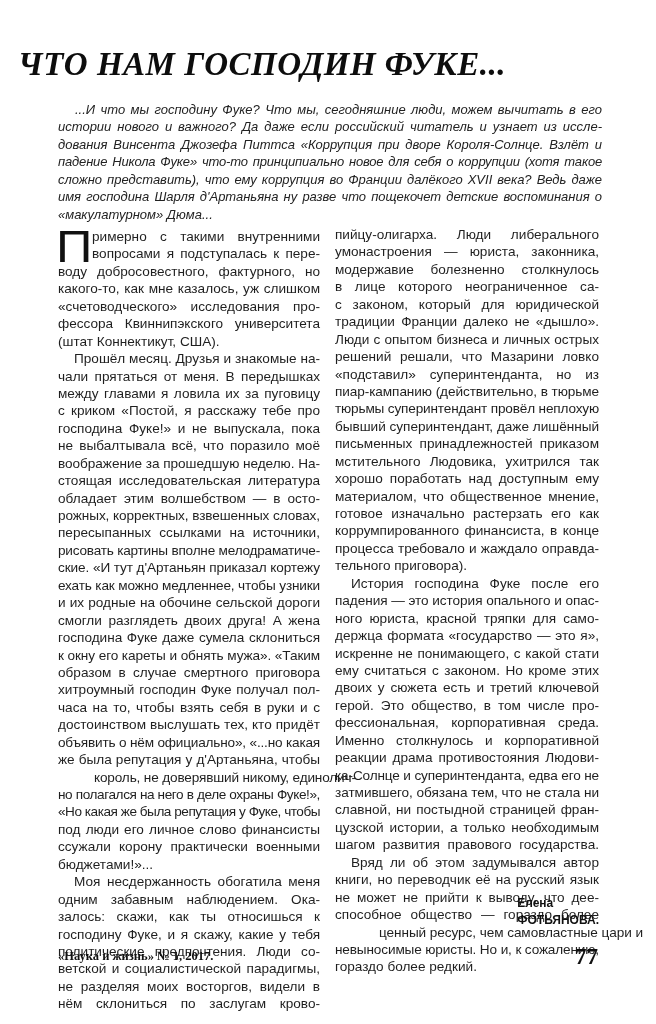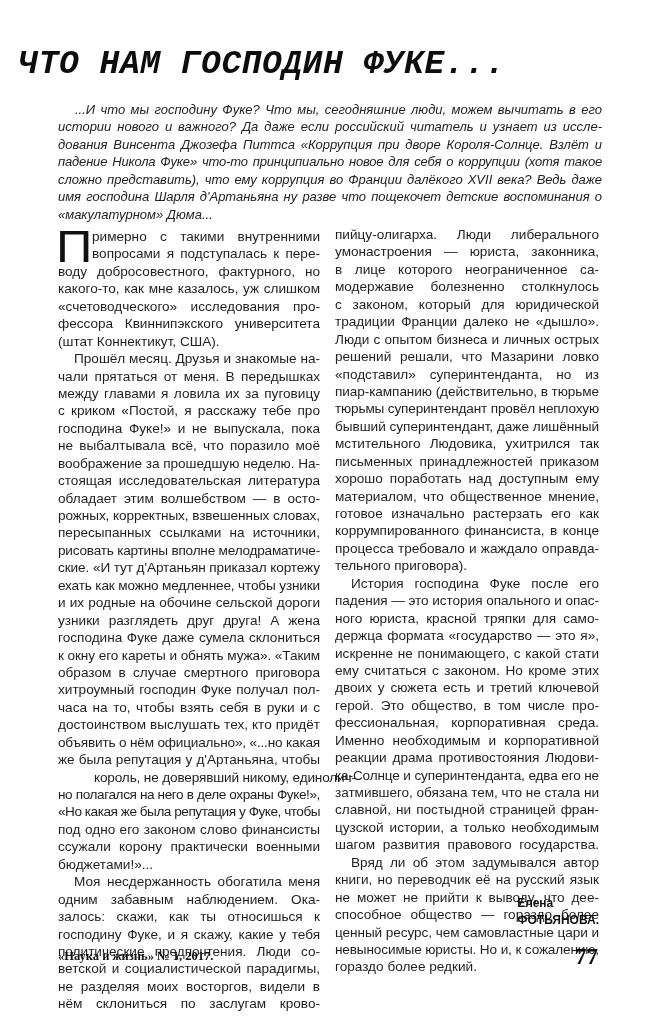--- a/index.html
+++ b/index.html
@@ -1,19 +1,19 @@
 <!DOCTYPE html>
 <html><head>
 <meta charset="utf-8">
 <style>
   html, body { margin:0; padding:0; background:#ffffff; }
   body { width:656px; height:1024px; position:relative; overflow:hidden; color:#1a1a1a; }
   .title {
     position:absolute; left:0; width:524px; top:46px; text-align:center;
-    font-family:Liberation Mono, monospace; font-weight:bold; font-style:italic;
+    font-family:Liberation Serif, serif; font-weight:bold; font-style:italic;
     font-size:33px; letter-spacing:0.5px; color:#0d0d0d;
   }
   .lead {
     position:absolute; left:58px; width:544px; top:101px;
     font-family:"Liberation Sans", sans-serif; font-style:italic;
     font-size:13px; line-height:18px; color:#222;
   }
   .lead .ln { display:block; white-space:nowrap; text-align:justify; text-align-last:justify; }
   .lead .ln.first { padding-left:17px; }
   .lead .ln.last { text-align-last:left; }
@@ -77,87 +77,87 @@
     <span class="ln">не выбалтывала всё, что поразило моё</span>
     <span class="ln" style="letter-spacing: -0.0401786px;">воображение за прошедшую неделю. На-</span>
     <span class="ln">стоящая исследовательская литература</span>
     <span class="ln">обладает этим волшебством — в осто-</span>
     <span class="ln" style="letter-spacing: -0.0916385px;">рожных, корректных, взвешенных словах,</span>
     <span class="ln">пересыпанных ссылками на источники,</span>
     <span class="ln" style="letter-spacing: -0.21875px;">рисовать картины вполне мелодраматиче-</span>
     <span class="ln" style="letter-spacing: -0.0917468px;">ские. «И тут д'Артаньян приказал кортежу</span>
     <span class="ln" style="letter-spacing: -0.155839px;">ехать как можно медленнее, чтобы узники</span>
     <span class="ln">и их родные на обочине сельской дороги</span>
-    <span class="ln">узники разглядеть друг друга! А жена</span>
+    <span class="ln">смогли разглядеть двоих друга! А жена</span>
     <span class="ln">господина Фуке даже сумела склониться</span>
     <span class="ln" style="letter-spacing: -0.0949519px;">к окну его кареты и обнять мужа». «Таким</span>
     <span class="ln">образом в случае смертного приговора</span>
     <span class="ln">хитроумный господин Фуке получал пол-</span>
     <span class="ln">часа на то, чтобы взять себя в руки и с</span>
     <span class="ln">достоинством выслушать тех, кто придёт</span>
     <span class="ln" style="letter-spacing: -0.189103px;">объявить о нём официально», «...но какая</span>
     <span class="ln">же была репутация у д'Артаньяна, чтобы</span>
     <span class="ln" style="letter-spacing: -0.152961px; margin-left: 36px;">король, не доверявший никому, единолич-</span>
     <span class="ln" style="letter-spacing: -0.403582px;">но полагался на него в деле охраны Фуке!»,</span>
     <span class="ln" style="letter-spacing: -0.483594px;">«Но какая же была репутация у Фуке, чтобы</span>
-    <span class="ln">под одно его законом слово финансисты</span>
+    <span class="ln">под люди его личное слово финансисты</span>
     <span class="ln">ссужали корону практически военными</span>
     <span class="ln end">бюджетами!»...</span>
     <span class="ln ind">Моя несдержанность обогатила меня</span>
     <span class="ln">одним забавным наблюдением. Ока-</span>
     <span class="ln">залось: скажи, как ты относишься к</span>
     <span class="ln">господину Фуке, и я скажу, какие у тебя</span>
     <span class="ln">политические предпочтения. Люди со-</span>
     <span class="ln">ветской и социалистической парадигмы,</span>
     <span class="ln">не разделяя моих восторгов, видели в</span>
     <span class="ln">нём склониться по заслугам крово-</span>
   </div>
 
 <div class="col right" id="colR">
     <span class="ln">пийцу-олигарха. Люди либерального</span>
     <span class="ln">умонастроения — юриста, законника,</span>
+    <span class="ln">модержавие болезненно столкнулось</span>
     <span class="ln">в лице которого неограниченное са-</span>
-    <span class="ln">модержавие болезненно столкнулось</span>
     <span class="ln">с законом, который для юридической</span>
     <span class="ln">традиции Франции далеко не «дышло».</span>
     <span class="ln">Люди с опытом бизнеса и личных острых</span>
     <span class="ln">решений решали, что Мазарини ловко</span>
     <span class="ln">«подставил» суперинтенданта, но из</span>
     <span class="ln" style="letter-spacing: -0.0806588px;">пиар-кампанию (действительно, в тюрьме</span>
     <span class="ln" style="letter-spacing: -0.165799px;">тюрьмы суперинтендант провёл неплохую</span>
     <span class="ln" style="letter-spacing: -0.0151786px;">бывший суперинтендант, даже лишённый</span>
+    <span class="ln">письменных принадлежностей приказом</span>
     <span class="ln">мстительного Людовика, ухитрился так</span>
-    <span class="ln">письменных принадлежностей приказом</span>
     <span class="ln">хорошо поработать над доступным ему</span>
     <span class="ln">материалом, что общественное мнение,</span>
     <span class="ln">готовое изначально растерзать его как</span>
     <span class="ln">коррумпированного финансиста, в конце</span>
     <span class="ln">процесса требовало и жаждало оправда-</span>
     <span class="ln end">тельного приговора).</span>
     <span class="ln ind">История господина Фуке после его</span>
     <span class="ln" style="letter-spacing: -0.0559211px;">падения — это история опального и опас-</span>
     <span class="ln">ного юриста, красной тряпки для само-</span>
     <span class="ln">держца формата «государство — это я»,</span>
     <span class="ln">искренне не понимающего, с какой стати</span>
     <span class="ln">ему считаться с законом. Но кроме этих</span>
     <span class="ln">двоих у сюжета есть и третий ключевой</span>
     <span class="ln">герой. Это общество, в том числе про-</span>
     <span class="ln">фессиональная, корпоративная среда.</span>
-    <span class="ln">Именно необходимым и корпоративной</span>
+    <span class="ln">Именно столкнулось и корпоративной</span>
     <span class="ln">реакции драма противостояния Людови-</span>
     <span class="ln" style="letter-spacing: -0.151843px;">ка-Солнце и суперинтенданта, едва его не</span>
     <span class="ln" style="letter-spacing: -0.0472756px;">затмившего, обязана тем, что не стала ни</span>
     <span class="ln">славной, ни постыдной страницей фран-</span>
     <span class="ln">цузской истории, а только необходимым</span>
     <span class="ln">шагом развития правового государства.</span>
     <span class="ln ind">Вряд ли об этом задумывался автор</span>
     <span class="ln">книги, но переводчик её на русский язык</span>
     <span class="ln">не может не прийти к выводу, что дее-</span>
     <span class="ln">способное общество — гораздо более</span>
-    <span class="ln" style="letter-spacing: -0.0747466px;">ценный ресурс, чем самовластные цари и</span>
+    <span class="ln" style="letter-spacing: -0.0747466px; margin-left: 44px;">ценный ресурс, чем самовластные цари и</span>
     <span class="ln" style="letter-spacing: -0.142736px;">невыносимые юристы. Но и, к сожалению,</span>
     <span class="ln end">гораздо более редкий.</span>
   </div>
 
 <div class="sig">
   <div>Елена</div>
   <div>ФОТЬЯНОВА.</div>
 </div>
 
 <div class="footer-left">«Наука и жизнь» № 1, 2017.</div>

